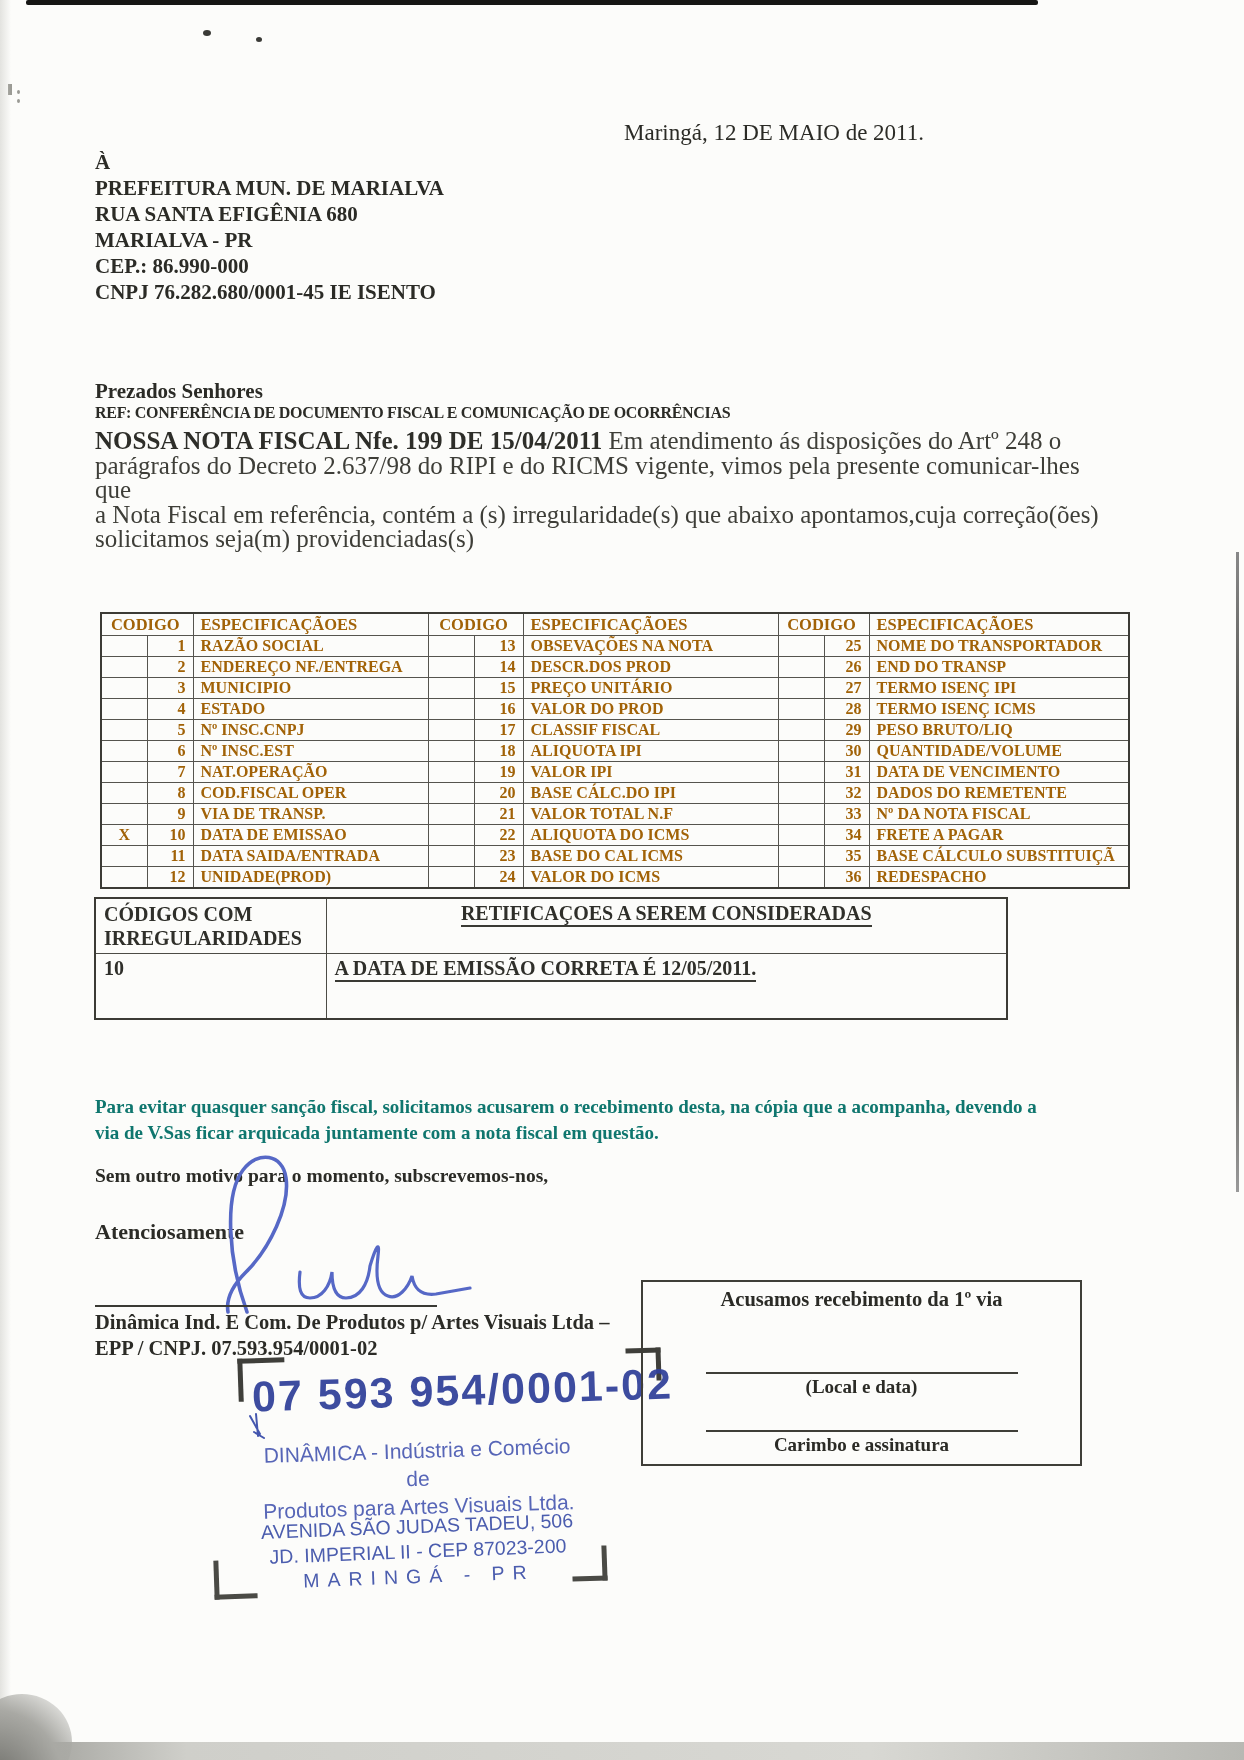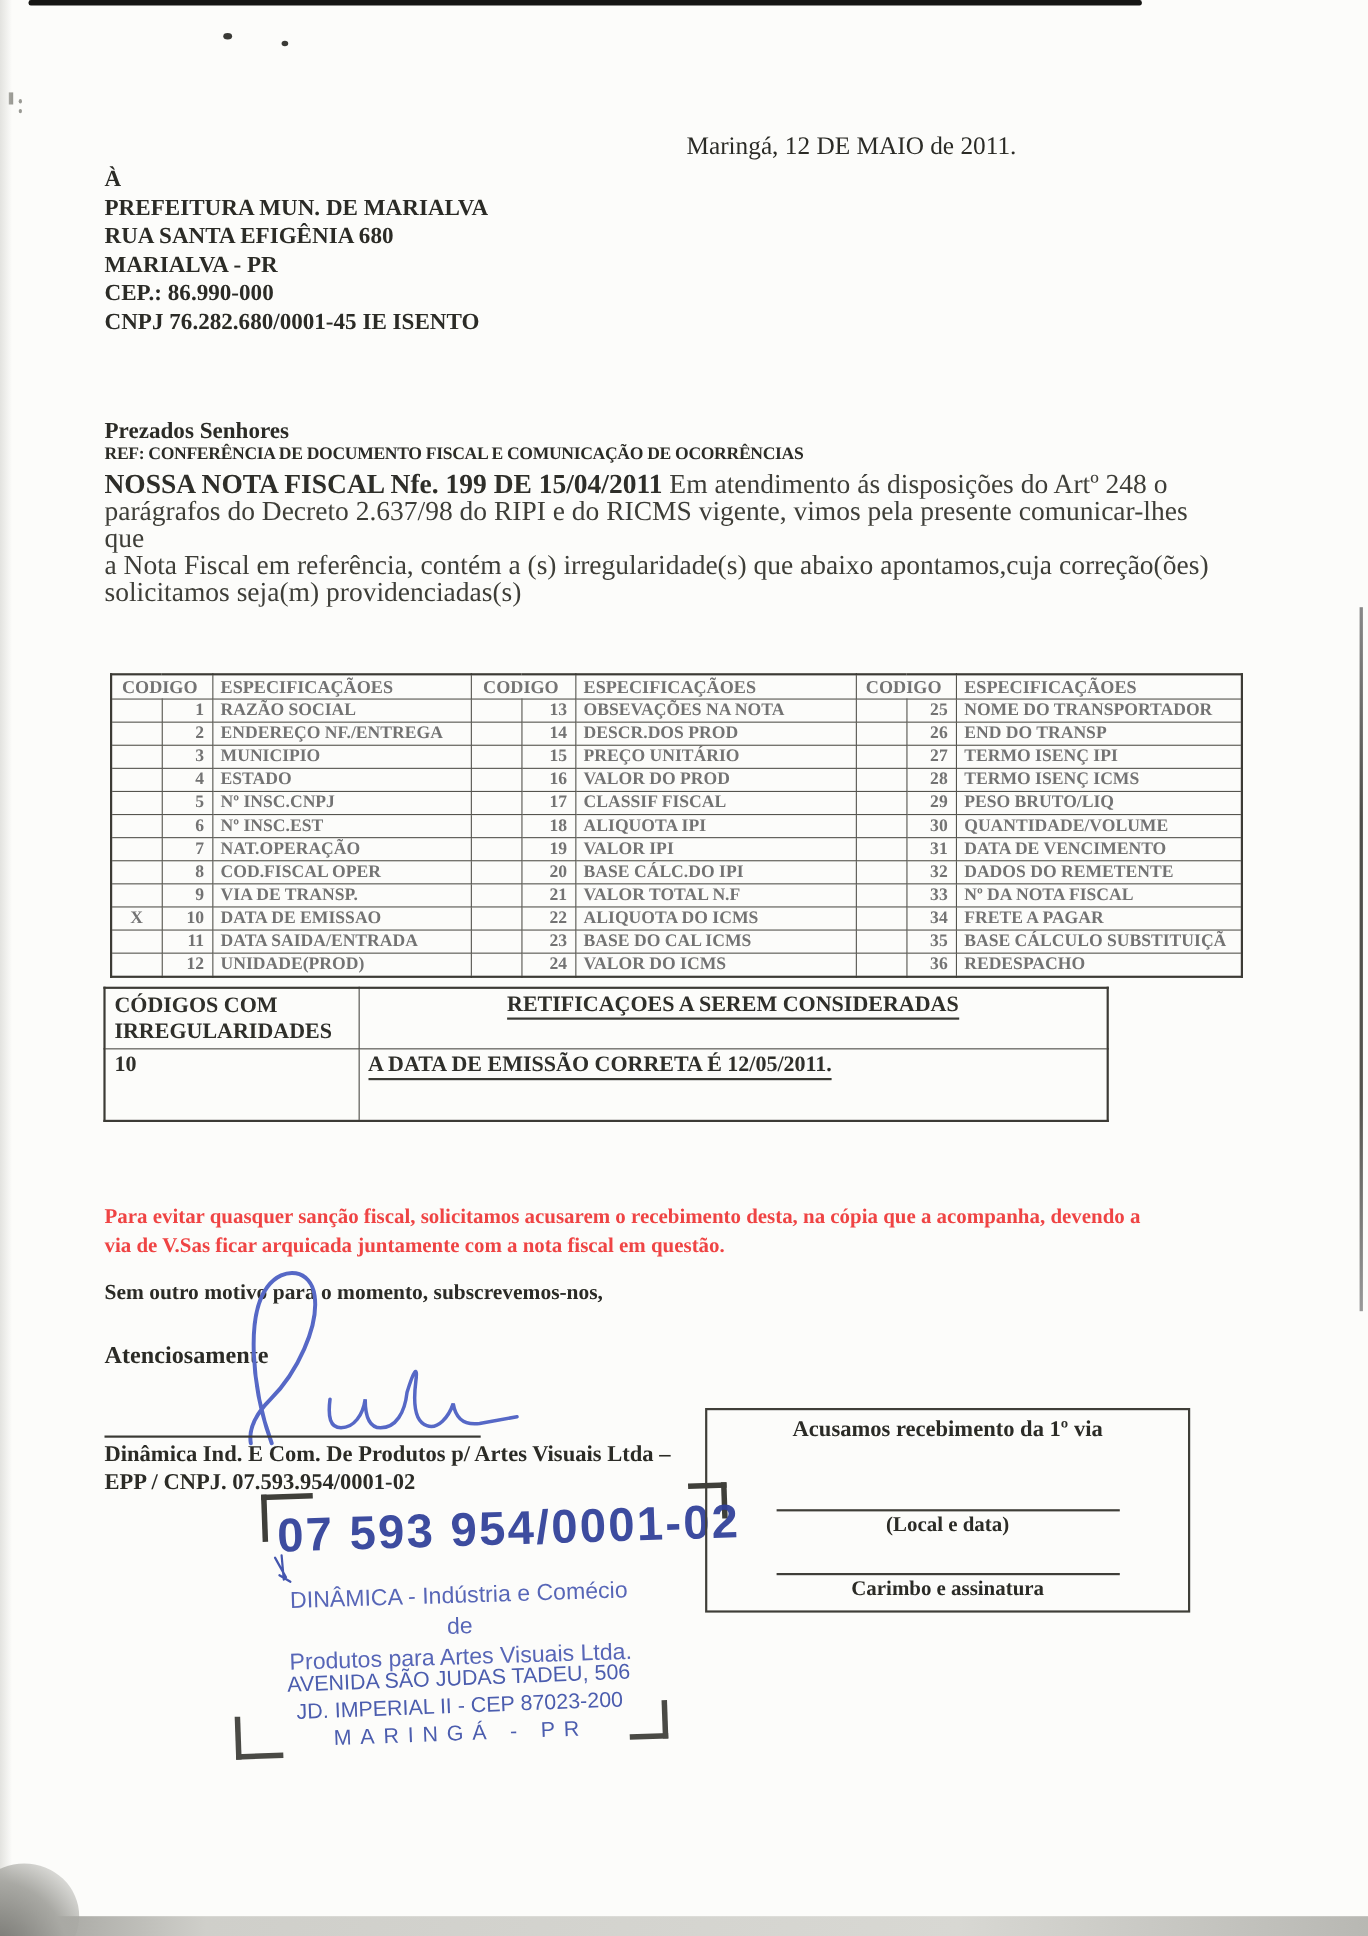--- a/index.html
+++ b/index.html
@@ -23,40 +23,40 @@
   
   .date{left:608px;top:120px;font-size:23px;font-weight:normal;margin-left:16px;}
   .recipient{left:95px;top:149px;font-size:21px;font-weight:bold;line-height:26px;}
   .salutation{left:95px;top:379px;font-size:21px;font-weight:bold;}
   .ref-line{left:95px;top:404px;font-size:16px;font-weight:bold;letter-spacing:-0.3px;}
   .body-par{left:95px;top:429px;width:1005px;font-size:25px;color:#3e3e38;line-height:24.5px;}
   .body-par b{color:#2e2e29;}
 
   
   .code-table{left:100px;top:612px;width:1028px;border-collapse:collapse;table-layout:fixed;
-        font-size:16px;font-weight:bold;color:#737373;border:2px solid #3c3b35;}
+        font-size:16px;font-weight:bold;color:#a16207;border:2px solid #3c3b35;}
   .code-table th,.code-table td{border:1px solid #55544e;height:20px;padding:0 4px;
         overflow:hidden;white-space:nowrap;font-weight:bold;}
   .code-table th{height:21px;text-align:left;padding-left:7px;font-size:16.5px;}
   .code-table th.h-code{text-align:center;padding-left:0;}
   .code-table td.mark{text-align:center;}
   .code-table td.code{text-align:right;padding-right:7px;}
   .code-table td.spec{padding-left:7px;margin-left:14px;}
 
   
   .irr-table{left:94px;top:897px;width:912px;border-collapse:collapse;table-layout:fixed;
         border:2px solid #3c3b35;color:#2f2f2a;}
   .irr-table td{border:1px solid #4c4b45;vertical-align:top;padding:3px 8px;margin-left:43px;}
   .irr-left-header{font-size:20px;font-weight:bold;line-height:24px;height:48px;}
   .irr-right-header{text-align:center;font-size:20px;font-weight:bold;}
   .irr-data-left{font-size:20px;font-weight:bold;height:58px;}
   .irr-data-right{font-size:20px;font-weight:bold;padding-left:18px;}
   .u2{border-bottom:2px solid #3a3a34;padding-bottom:1px;}
 
-  .warning{left:95px;top:1094px;font-size:19px;font-weight:bold;line-height:26px;color:#ef4444;}
+  .warning{left:95px;top:1094px;font-size:19px;font-weight:bold;line-height:26px;color:#0f766e;}
   .farewell{left:95px;top:1165px;font-size:19.5px;font-weight:bold;}
   .regards{left:95px;top:1219px;font-size:22px;font-weight:bold;}
 
   .sig-line{left:95px;top:1305px;width:342px;height:2px;background:#3a3a34;}
   .company1{left:95px;top:1311px;font-size:20.5px;font-weight:bold;}
   .company2{left:95px;top:1337px;font-size:20.5px;font-weight:bold;}
 
   
   .receipt-box{left:641px;top:1280px;width:437px;height:182px;border:2px solid #3f3e38;}
   .receipt-title{position:absolute;left:0;top:6px;width:100%;text-align:center;

